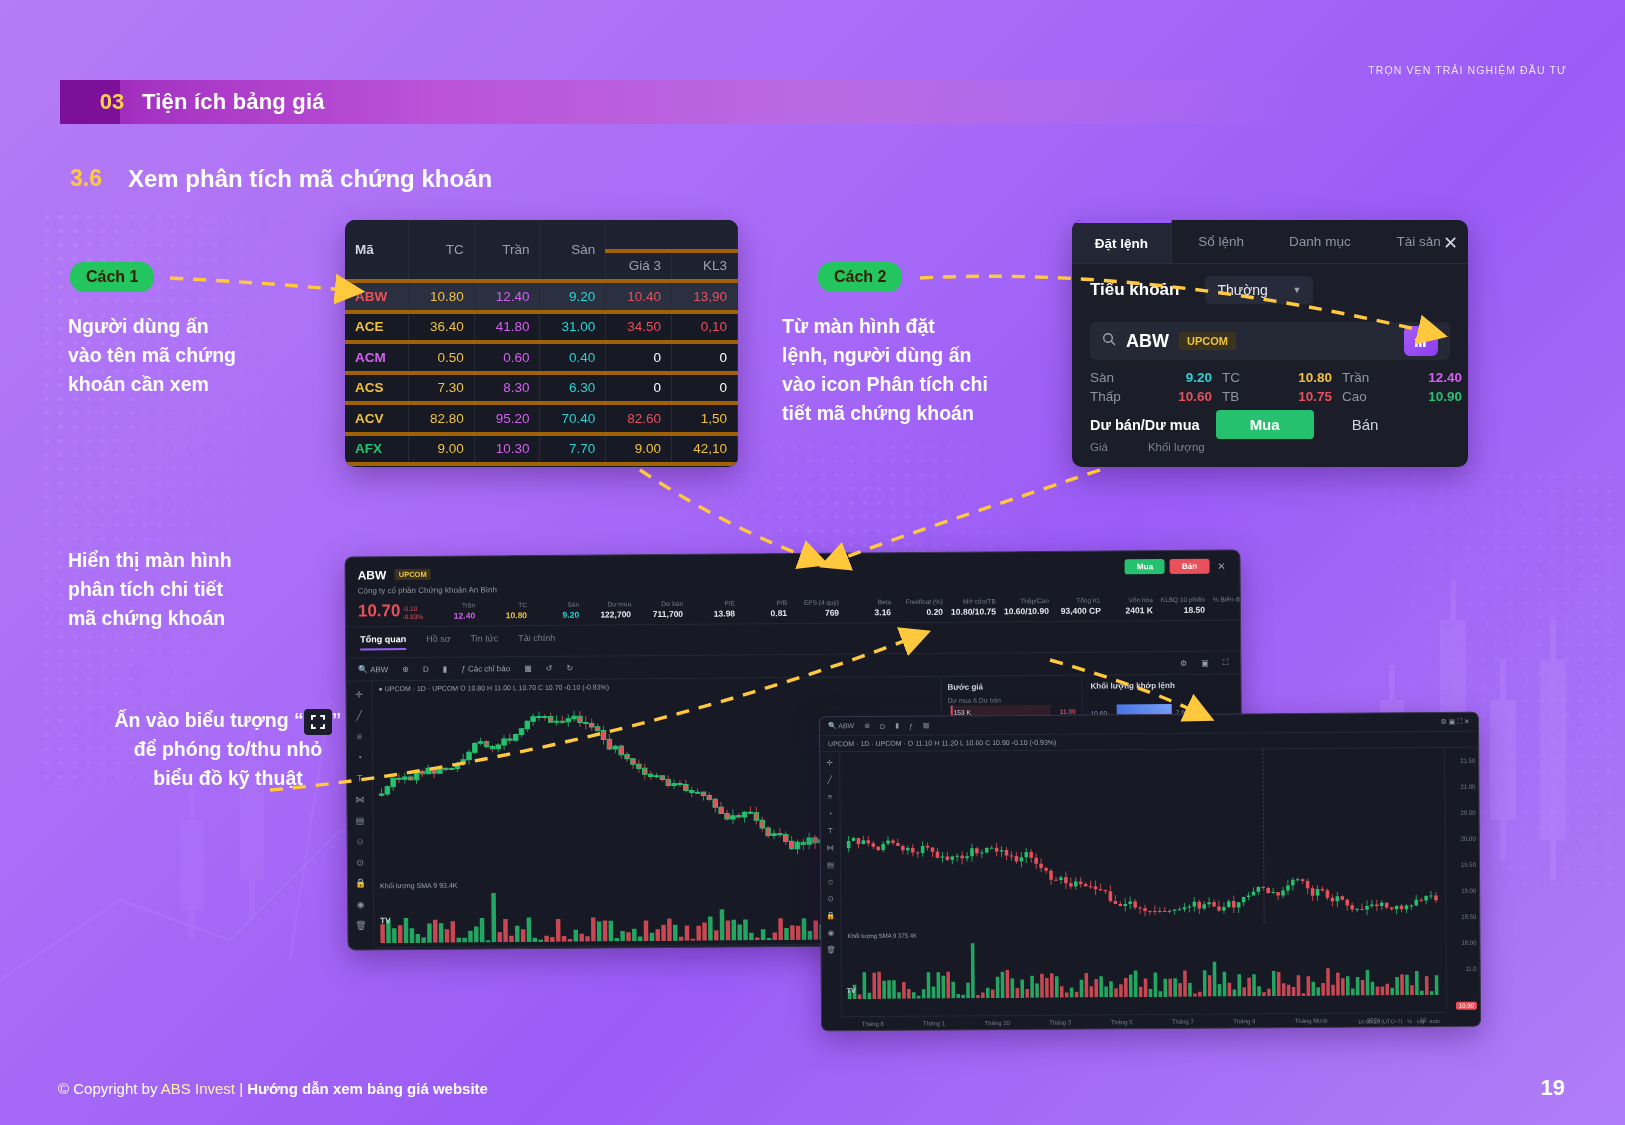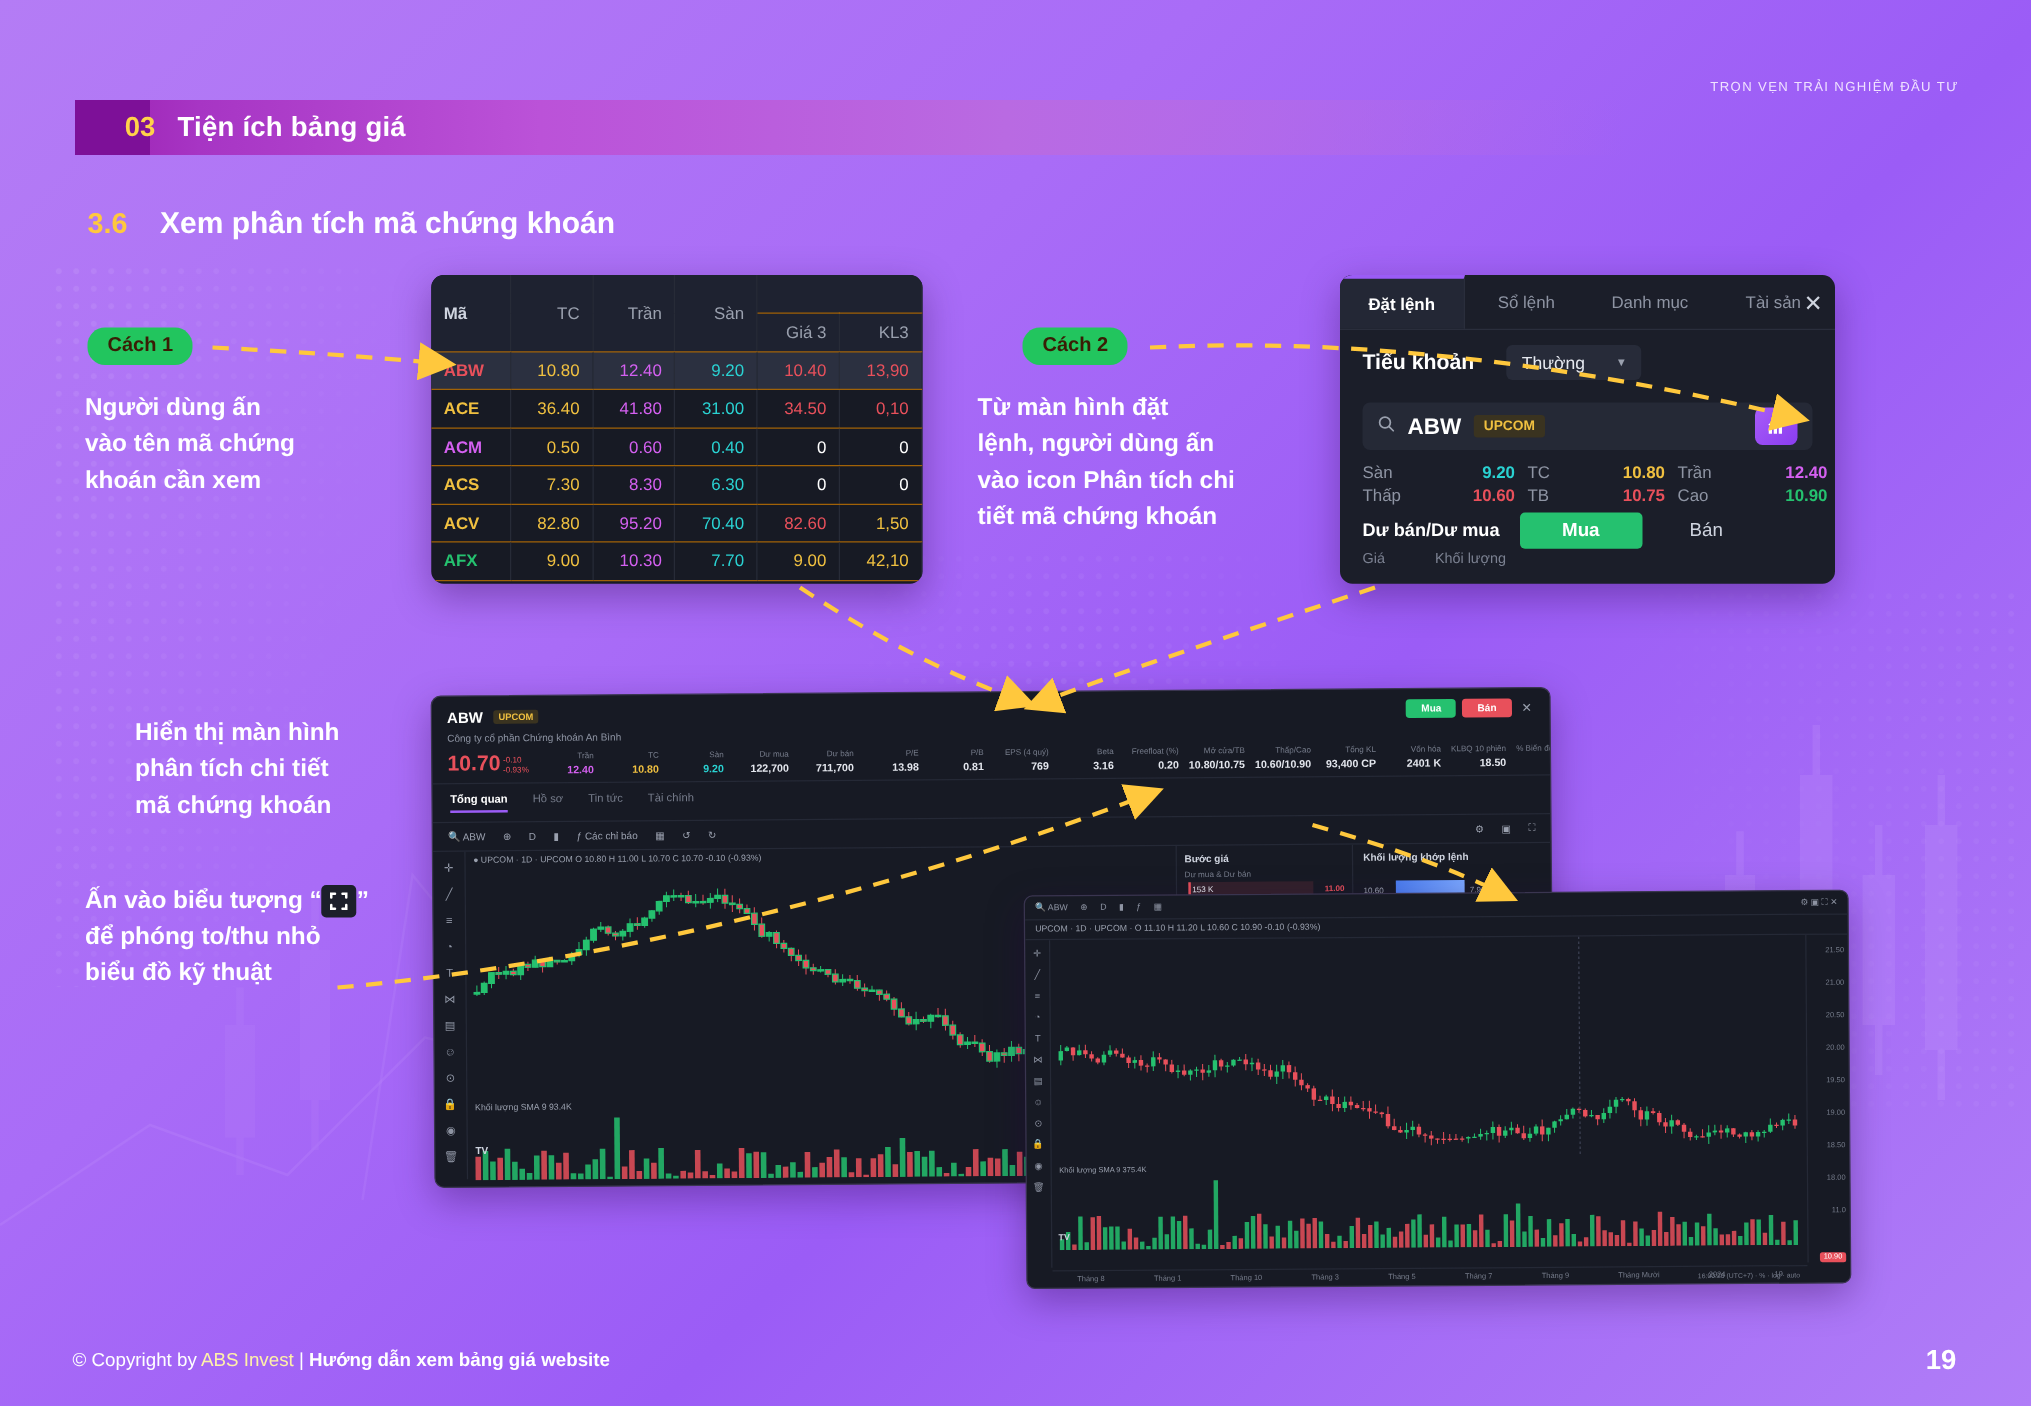--- a/index.html
+++ b/index.html
@@ -51,21 +51,21 @@
   .body-txt { position:absolute; color:#fff; font-size:19.5px; font-weight:bold; line-height:29px; }
 
   
   .panel { position:absolute; background:#1c1f2b; border-radius:10px; overflow:hidden;
     box-shadow: 0 10px 30px rgba(40,0,70,.35); }
 
   
   #price-table { left:345px; top:220px; width:393px; height:247px; background:#171a24; }
   #price-table table { width:100%; border-collapse:collapse; font-size:13.5px; }
   #price-table th, #price-table td { padding:0 10px; height:30.5px; text-align:right;
-    border-right:1px solid #272b37; border-bottom:1px solid #a16207; white-space:nowrap; }
+    border-right:1px solid #272b37; border-bottom:4px solid #a16207; white-space:nowrap; }
   #price-table thead th { color:#9aa0ae; font-weight:normal; background:#1e2230; }
   .th-ma { text-align:left !important; color:#cfd4df !important; font-weight:bold !important; }
   .grp-head { height:30px; }
   .td-code { text-align:left !important; font-weight:bold; }
   tr.row-hl td { background:#2b3040; }
   .c-yellow{color:#f0c040;} .c-purple{color:#d460f0;} .c-cyan{color:#2ad2d2;}
 
   
   #order-panel { left:1072px; top:220px; width:396px; height:247px; background:#1b1e29; }
   .op-tabs { display:flex; align-items:stretch; height:44px; border-bottom:1px solid #2a2e3c; position:relative;}
@@ -207,25 +207,25 @@
 <div class="body-txt" style="left:68px; top:312px; width:260px; white-space:pre-line;">Người dùng ấn
 vào tên mã chứng
 khoán cần xem</div>
 
 <div class="pill" style="left:818px; top:262px;">Cách 2</div>
 <div class="body-txt" style="left:782px; top:312px; width:240px; white-space:pre-line;">Từ màn hình đặt
 lệnh, người dùng ấn
 vào icon Phân tích chi
 tiết mã chứng khoán</div>
 
-<div class="body-txt" style="left:68px; top:572px; width:280px; white-space:pre-line;margin-left:40px;">Hiển thị màn hình
+<div class="body-txt" style="left:68px; top:546px; width:280px; white-space:pre-line;">Hiển thị màn hình
 phân tích chi tiết
 mã chứng khoán</div>
 
-<div class="body-txt" style="left:68px; top:706px; width:320px;">
+<div class="body-txt" style="left:68px; top:706px; width:320px;text-align:center;">
   <span>Ấn vào biểu tượng “</span><span class="kbd-icon">
     <svg viewBox="0 0 28 26" width="28" height="26">
         <g stroke="#ffffff" stroke-width="2" fill="none" stroke-linecap="round">
       <path d="M8 10 V7 H11"></path>
           <path d="M20 10 V7 H17"></path>
           <path d="M8 16 V19 H11"></path>
           <path d="M20 16 V19 H17"></path>
         </g>
       </svg>
   </span><span>”</span>

